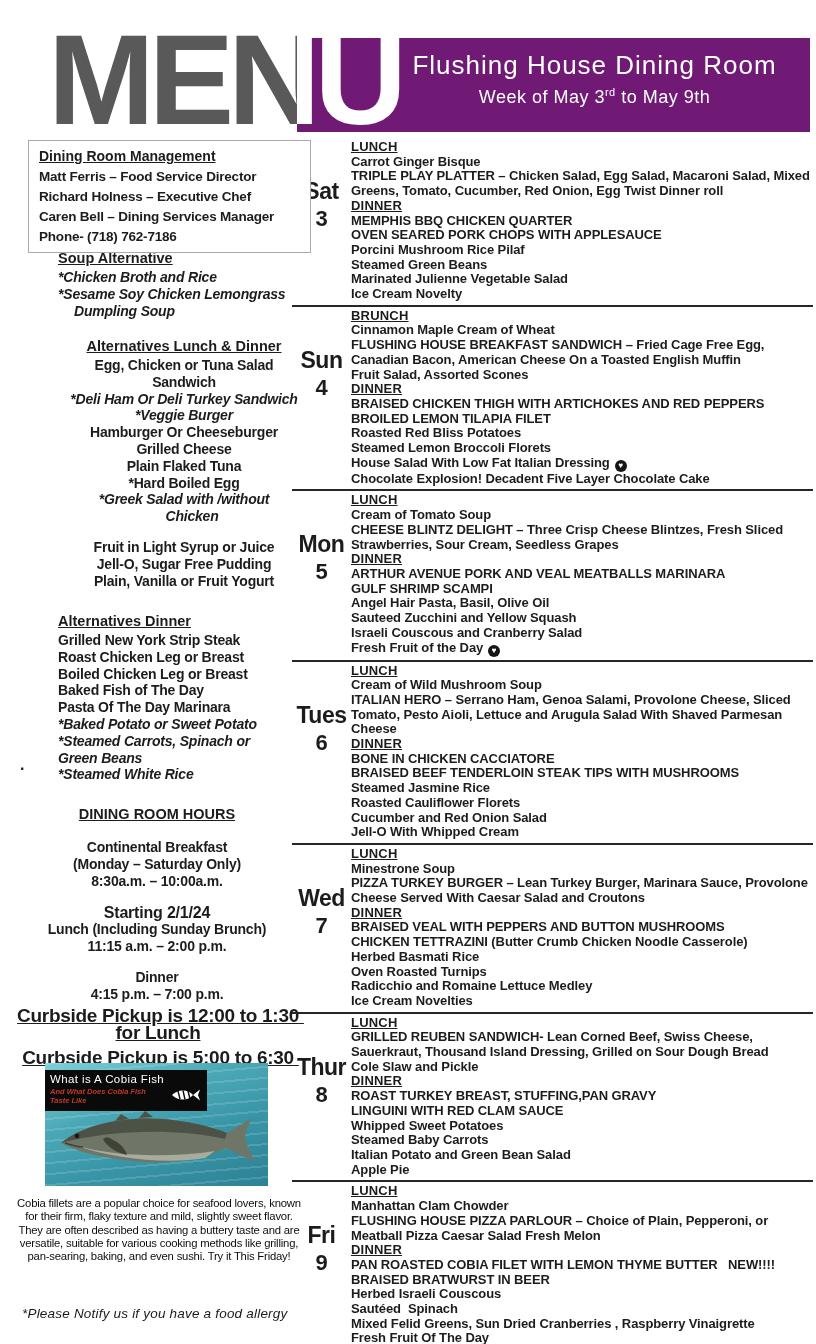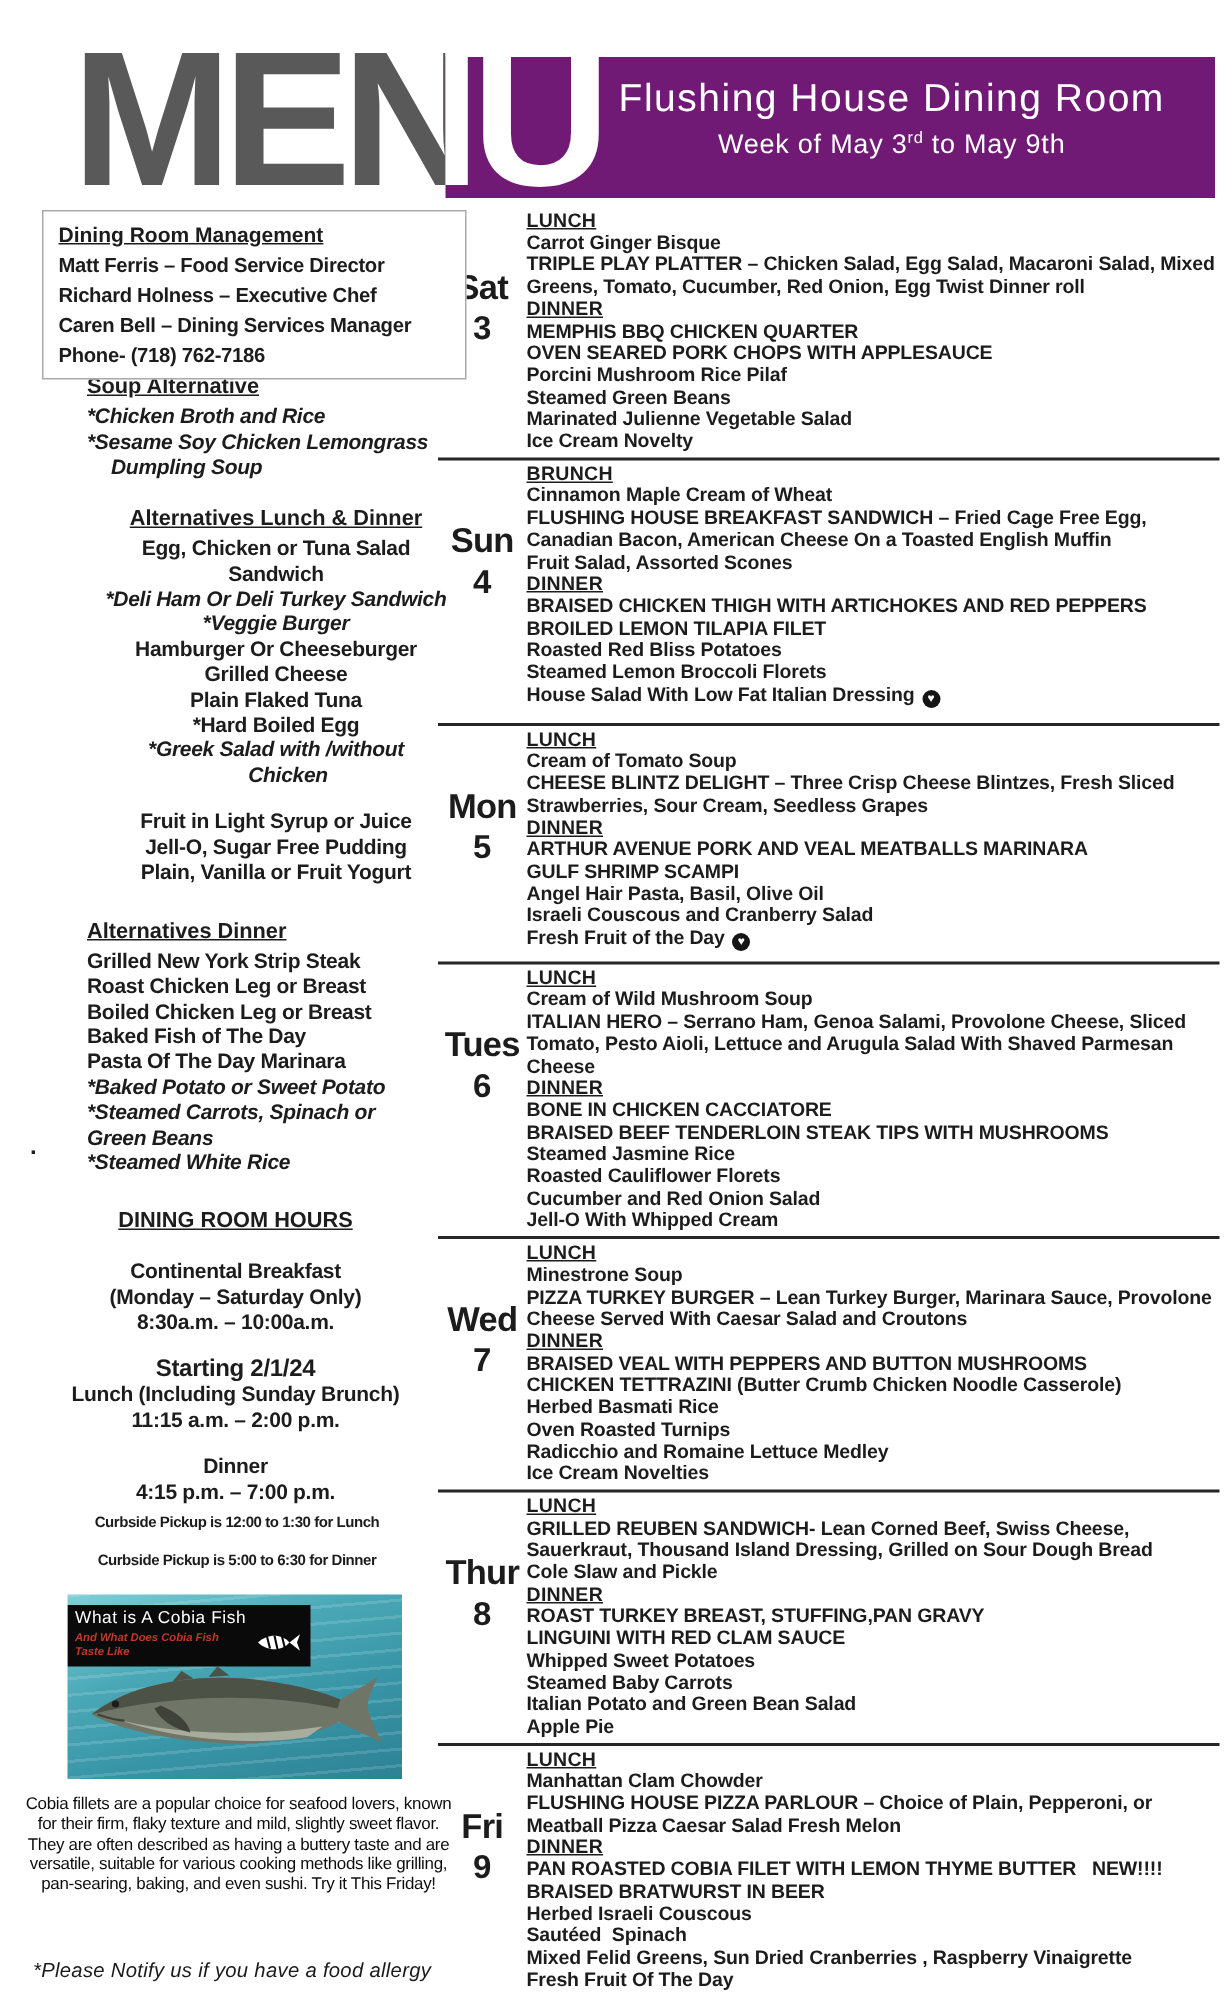--- a/index.html
+++ b/index.html
@@ -34,21 +34,21 @@
   .s-item.ind{padding-left:16px;}
   .s-item.gap{margin-top:14px;}
   .s-item.big{font-size:16px;}
   .soup{position:absolute;left:58px;top:250px;width:250px;}
   .altld{position:absolute;left:58px;top:338px;width:252px;text-align:center;}
   .altd{position:absolute;left:58px;top:613px;width:252px;}
   .hours{position:absolute;left:14px;top:805px;width:286px;text-align:center;}
   .hours .s-head{display:inline-block;}
   .hours .s-item{line-height:17px;}
   .curbside{position:absolute;left:8px;top:1008px;width:300px;text-align:center;}
-  .curbside .s-item{font-size:10px;margin-bottom:8px;letter-spacing:-0.3px;}
+  .curbside .s-item{font-size:19px;margin-bottom:8px;letter-spacing:-0.3px;text-decoration:underline;}
   .stray-period{position:absolute;left:20px;top:756px;font-size:16px;font-weight:bold;}
   
   .cobia-img{
     position:absolute;left:45px;top:1063px;width:223px;height:123px;overflow:hidden;
     background:linear-gradient(160deg,#7fd0d6 0%,#4aa8b6 35%,#3794a6 65%,#2d8294 100%);
   }
   .cobia-water-streaks{
     position:absolute;inset:0;
     background:repeating-linear-gradient(175deg,rgba(255,255,255,0.14) 0 2px,rgba(255,255,255,0) 2px 11px);
   }
@@ -226,35 +226,37 @@
         <div class="meal-label">BRUNCH</div>
         <div class="menu-item"><span>Cinnamon Maple Cream of Wheat</span></div>
         <div class="menu-item"><span>FLUSHING HOUSE BREAKFAST SANDWICH – Fried Cage Free Egg, Canadian Bacon, American Cheese On a Toasted English Muffin</span></div>
         <div class="menu-item"><span>Fruit Salad, Assorted Scones</span></div>
         <div class="meal-label">DINNER</div>
         <div class="menu-item"><span>BRAISED CHICKEN THIGH WITH ARTICHOKES AND RED PEPPERS</span></div>
         <div class="menu-item"><span>BROILED LEMON TILAPIA FILET</span></div>
         <div class="menu-item"><span>Roasted Red Bliss Potatoes</span></div>
         <div class="menu-item"><span>Steamed Lemon Broccoli Florets</span></div>
         <div class="menu-item"><span>House Salad With Low Fat Italian Dressing</span><span class="heart-icon">♥</span></div>
+        <div class="menu-item"><span>Chocolate Explosion! Decadent Five Layer Chocolate Cake</span></div>
       </div>
     </div>
     <div class="day-section" style="min-height: 159px;">
       <div class="day-col">
         <div class="day-name">Mon</div>
         <div class="day-date">5</div>
       </div>
       <div class="meals-col">
         <div class="meal-label">LUNCH</div>
         <div class="menu-item"><span>Cream of Tomato Soup</span></div>
         <div class="menu-item"><span>CHEESE BLINTZ DELIGHT – Three Crisp Cheese Blintzes, Fresh Sliced Strawberries, Sour Cream, Seedless Grapes</span></div>
         <div class="meal-label">DINNER</div>
         <div class="menu-item"><span>ARTHUR AVENUE PORK AND VEAL MEATBALLS MARINARA</span></div>
         <div class="menu-item"><span>GULF SHRIMP SCAMPI</span></div>
         <div class="menu-item"><span>Angel Hair Pasta, Basil, Olive Oil</span></div>
+        <div class="menu-item"><span>Sauteed Zucchini and Yellow Squash</span></div>
         <div class="menu-item"><span>Israeli Couscous and Cranberry Salad</span></div>
         <div class="menu-item"><span>Fresh Fruit of the Day</span><span class="heart-icon">♥</span></div>
       </div>
     </div>
     <div class="day-section" style="min-height: 175px;">
       <div class="day-col">
         <div class="day-name">Tues</div>
         <div class="day-date">6</div>
       </div>
       <div class="meals-col">

